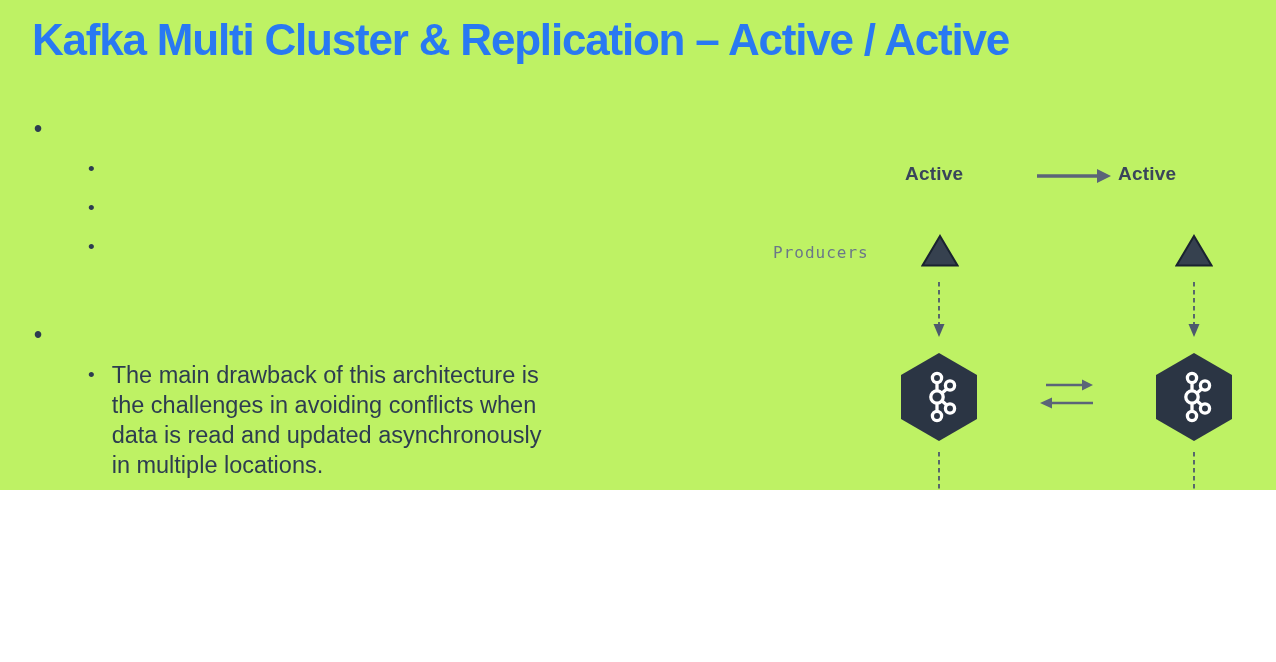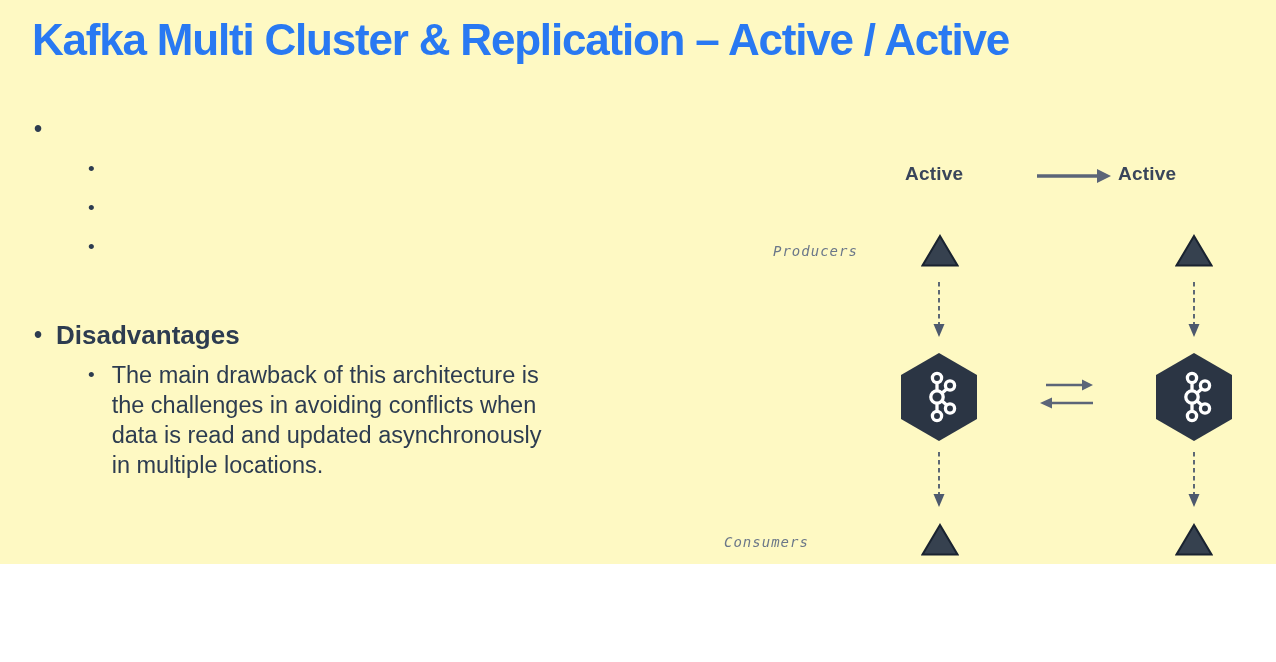--- a/index.html
+++ b/index.html
@@ -1,21 +1,21 @@
 <!DOCTYPE html>
 <html><head>
 <meta charset="utf-8">
 <style>
   * { margin: 0; padding: 0; box-sizing: border-box; }
   html, body { background: #ffffff; }
   .slide {
     position: relative;
     width: 1276px;
-    height: 564px;
-    background: #fef9c3;
+    height: 490px;
+    background: #bef264;
     overflow: hidden;
     font-family: "Liberation Sans", sans-serif;
   }
 
   
   .title {
     position: absolute;
     left: 32px;
     top: 14px;
     width: 1220px;
@@ -64,24 +64,23 @@
     text-align: left;
     font-size: 19px;
     font-weight: bold;
     color: #39455A;
     letter-spacing: 0.2px;
   }
   .active-left  { left: 905px; }
   .active-right { left: 1118px; }
   .mono-label {
     font-family: "DejaVu Sans Mono", monospace;
-    font-size: 14px;
+    font-size: 16px;
     color: #6B7789;
     letter-spacing: 1px;
-    font-style: italic;
   }
   .producers-label { left: 773px; top: 243px; }
   .consumers-label { left: 724px; top: 534px; }
   .flow-arrow { left: 1036px; top: 166px; }
   .repl-arrows { left: 1037px; top: 377px; }
   .tri { width: 38px; height: 33px; }
   .tri-prod-left  { left: 921px;  top: 234px; }
   .tri-prod-right { left: 1175px; top: 234px; }
   .tri-cons-left  { left: 921px;  top: 523px; }
   .tri-cons-right { left: 1175px; top: 523px; }
@@ -112,21 +111,20 @@
         <span class="b2">•</span>
       </div>
       <div class="l2">
         <span class="b2">•</span>
       </div>
     </section>
 
     <section class="section-disadvantages">
       <div class="l1">
         <span class="b1">•</span>
-        <span class="h">Disadvantages</span>
       </div>
       <div class="l2">
         <span class="b2">•</span>
         <span class="t">The main drawback of this architecture is
 the challenges in avoiding conflicts when
 data is read and updated asynchronously
 in multiple locations.</span>
       </div>
     </section>
 

